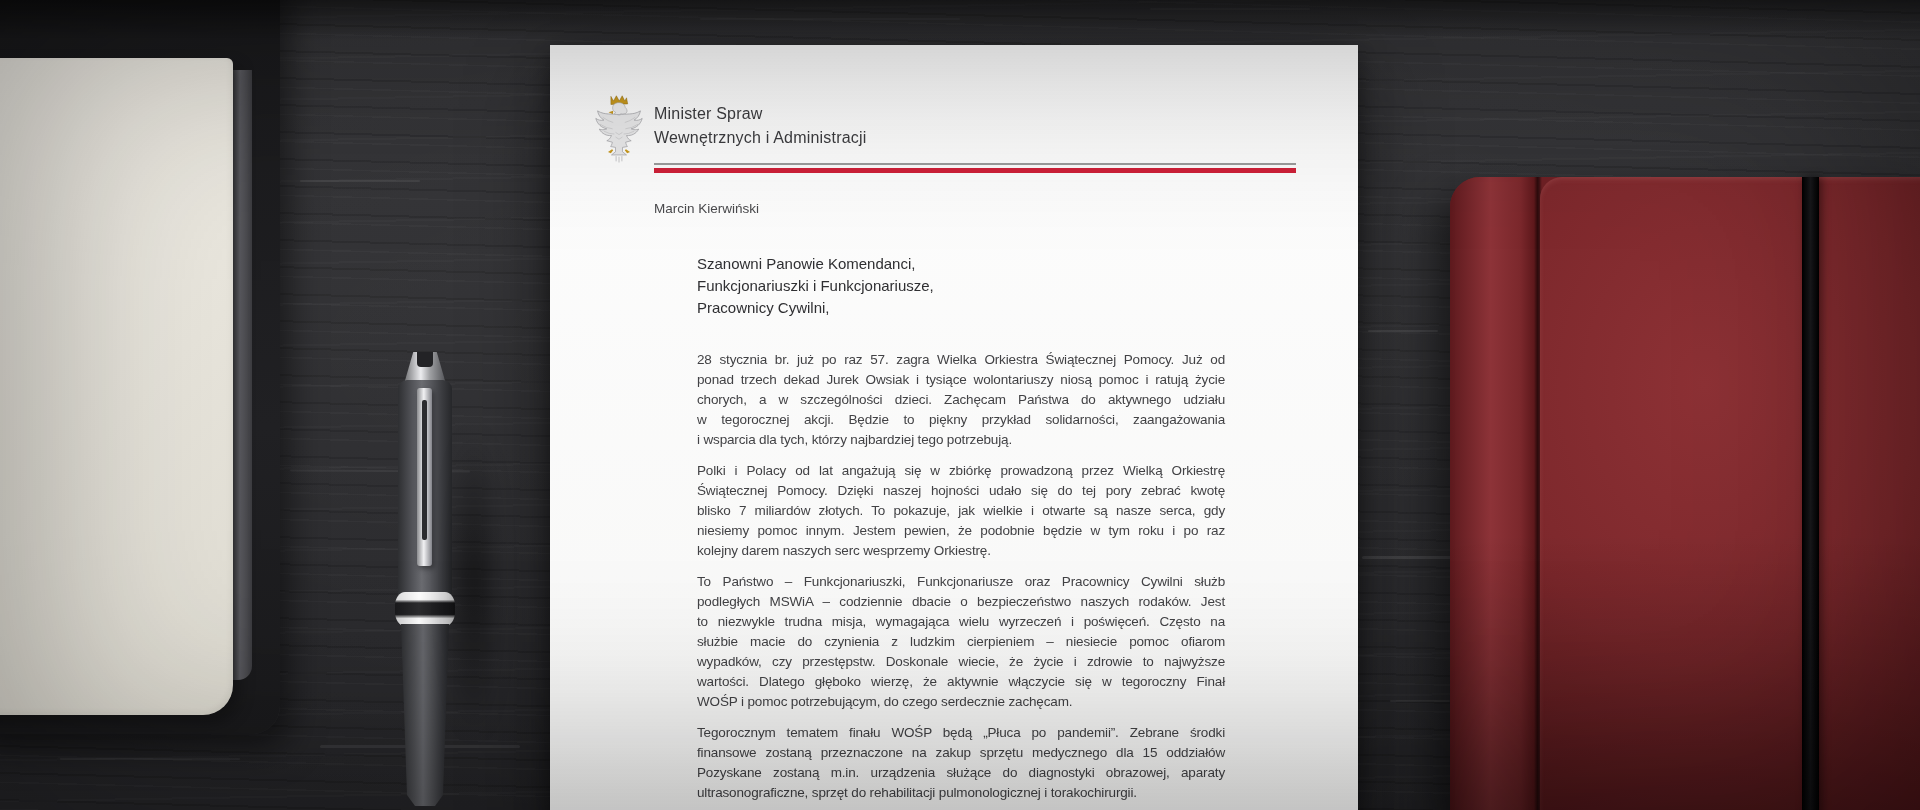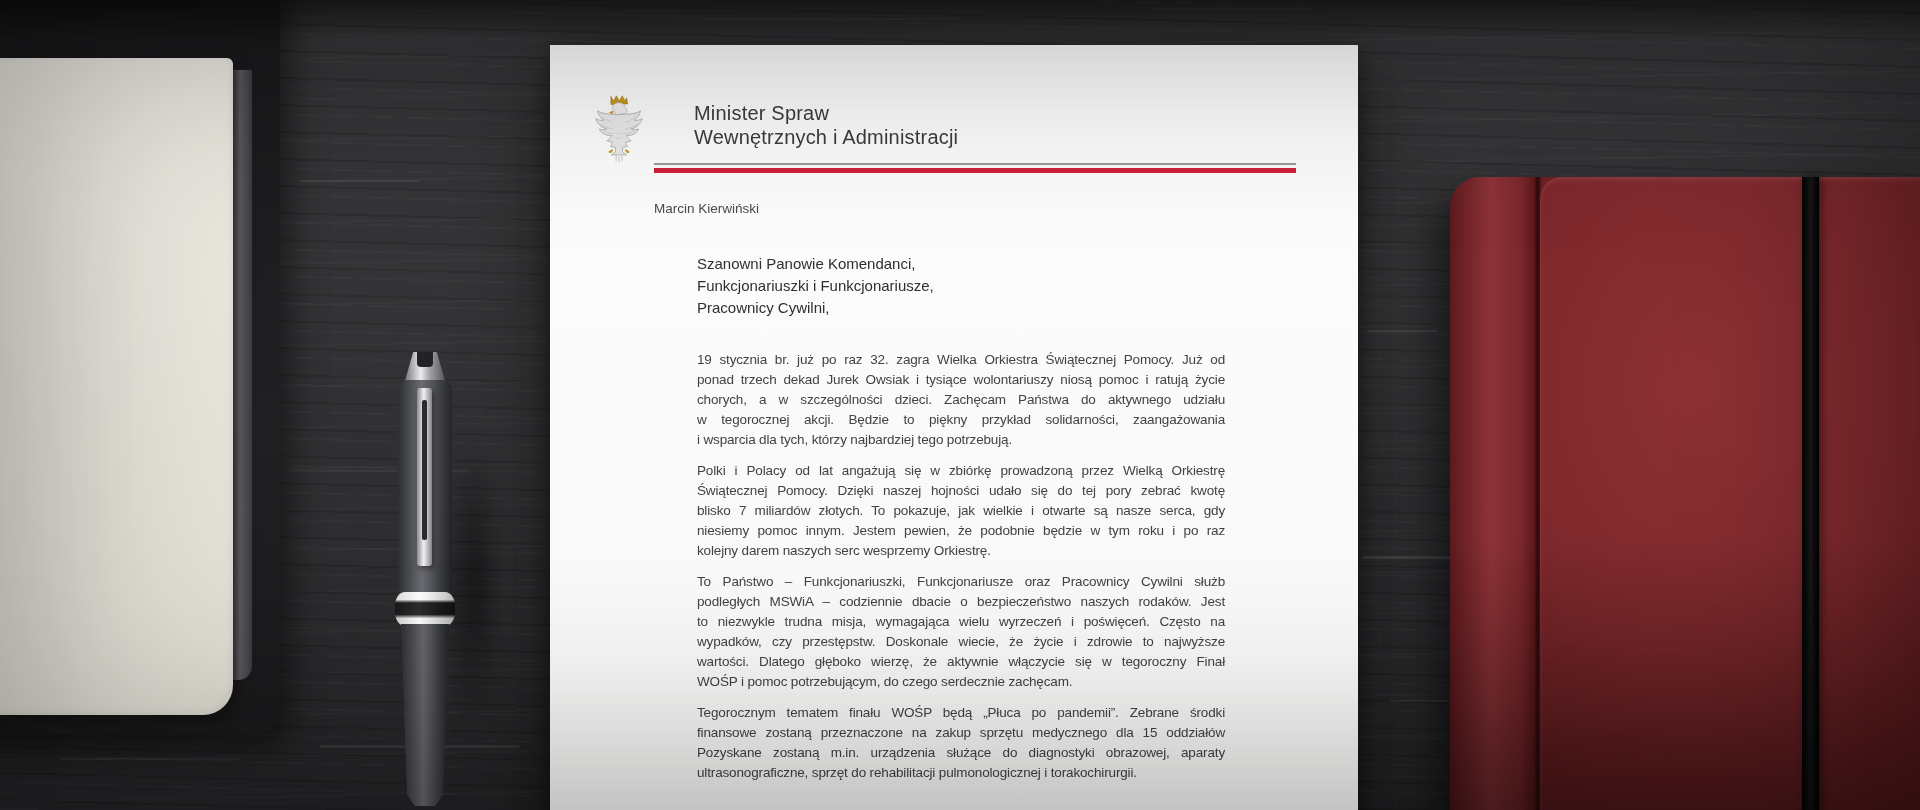--- a/index.html
+++ b/index.html
@@ -64,22 +64,22 @@
   .folder-band{position:absolute;left:352px;top:0;bottom:0;width:17px;
     background:linear-gradient(90deg,#000,#18181b 50%,#000);
     box-shadow:3px 0 8px rgba(0,0,0,0.45);}
   .folder-shade{position:absolute;inset:0;border-radius:30px 0 0 0;
     background:linear-gradient(180deg,transparent 55%,rgba(0,0,0,0.35));}
   
   .paper{position:absolute;left:550px;top:45px;width:808px;height:790px;
     background:linear-gradient(180deg,#fdfdfd,#f7f7f6);
     box-shadow:0 8px 24px rgba(0,0,0,0.5), 0 34px 80px rgba(0,0,0,0.45);}
   .eagle{position:absolute;left:40px;top:48px;}
-  .ministry{position:absolute;left:104px;top:57px;font-size:20px;line-height:23.5px;
-    color:#3c3c3f;letter-spacing:0.2px;margin-left:40px;}
+  .ministry{position:absolute;left:104px;top:57px;font-size:16px;line-height:23.5px;
+    color:#3c3c3f;letter-spacing:0.2px;}
   .rule{position:absolute;left:104px;top:118px;width:642px;}
   .rule-gray{height:2px;background:#9b9b9b;}
   .rule-red{height:5px;margin-top:3px;background:var(--rule-red,#ce2038);}
   .signatory{position:absolute;left:104px;top:156px;font-size:13.5px;color:#4a4a4d;}
   .salutation{position:absolute;left:147px;top:208px;width:528px;
     font-size:15px;line-height:22px;color:#2f2f32;}
   .salutation .line{font-weight:normal;text-align:left;}
   .letter-body{position:absolute;left:147px;top:305px;width:528px;
     font-size:13.5px;line-height:20px;color:#424245;letter-spacing:-0.15px;}
   .para{margin:0 0 11px 0;}
@@ -154,37 +154,38 @@
     <div class="signatory">Marcin Kierwiński</div>
 
     <div class="salutation">
         <div class="line">Szanowni Panowie Komendanci,</div>
         <div class="line">Funkcjonariuszki i Funkcjonariusze,</div>
         <div class="line last">Pracownicy Cywilni,</div>
       </div>
 
     <div class="letter-body">
       <div class="para">
-          <div class="line">19 stycznia br. już po raz 32. zagra Wielka Orkiestra Świątecznej Pomocy. Już od</div>
+          <div class="line">28 stycznia br. już po raz 57. zagra Wielka Orkiestra Świątecznej Pomocy. Już od</div>
           <div class="line">ponad trzech dekad Jurek Owsiak i tysiące wolontariuszy niosą pomoc i ratują życie</div>
           <div class="line">chorych, a w szczególności dzieci. Zachęcam Państwa do aktywnego udziału</div>
           <div class="line">w tegorocznej akcji. Będzie to piękny przykład solidarności, zaangażowania</div>
           <div class="line last">i wsparcia dla tych, którzy najbardziej tego potrzebują.</div>
         </div>
       <div class="para">
           <div class="line">Polki i Polacy od lat angażują się w zbiórkę prowadzoną przez Wielką Orkiestrę</div>
           <div class="line">Świątecznej Pomocy. Dzięki naszej hojności udało się do tej pory zebrać kwotę</div>
           <div class="line">blisko 7 miliardów złotych. To pokazuje, jak wielkie i otwarte są nasze serca, gdy</div>
           <div class="line">niesiemy pomoc innym. Jestem pewien, że podobnie będzie w tym roku i po raz</div>
           <div class="line last">kolejny darem naszych serc wesprzemy Orkiestrę.</div>
         </div>
       <div class="para">
           <div class="line">To Państwo – Funkcjonariuszki, Funkcjonariusze oraz Pracownicy Cywilni służb</div>
           <div class="line">podległych MSWiA – codziennie dbacie o bezpieczeństwo naszych rodaków. Jest</div>
           <div class="line">to niezwykle trudna misja, wymagająca wielu wyrzeczeń i poświęceń. Często na</div>
+          <div class="line">służbie macie do czynienia z ludzkim cierpieniem – niesiecie pomoc ofiarom</div>
           <div class="line">wypadków, czy przestępstw. Doskonale wiecie, że życie i zdrowie to najwyższe</div>
           <div class="line">wartości. Dlatego głęboko wierzę, że aktywnie włączycie się w tegoroczny Finał</div>
           <div class="line last">WOŚP i pomoc potrzebującym, do czego serdecznie zachęcam.</div>
         </div>
       <div class="para">
           <div class="line">Tegorocznym tematem finału WOŚP będą „Płuca po pandemii”. Zebrane środki</div>
           <div class="line">finansowe zostaną przeznaczone na zakup sprzętu medycznego dla 15 oddziałów</div>
           <div class="line">Pozyskane zostaną m.in. urządzenia służące do diagnostyki obrazowej, aparaty</div>
           <div class="line last">ultrasonograficzne, sprzęt do rehabilitacji pulmonologicznej i torakochirurgii.</div>
         </div>

